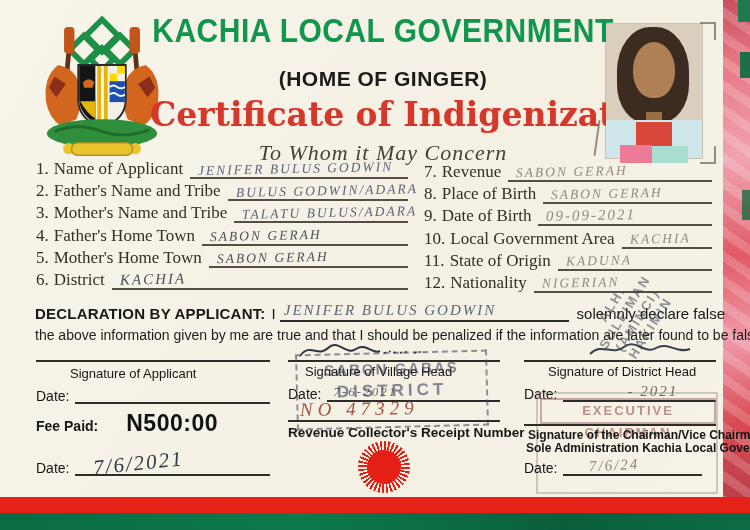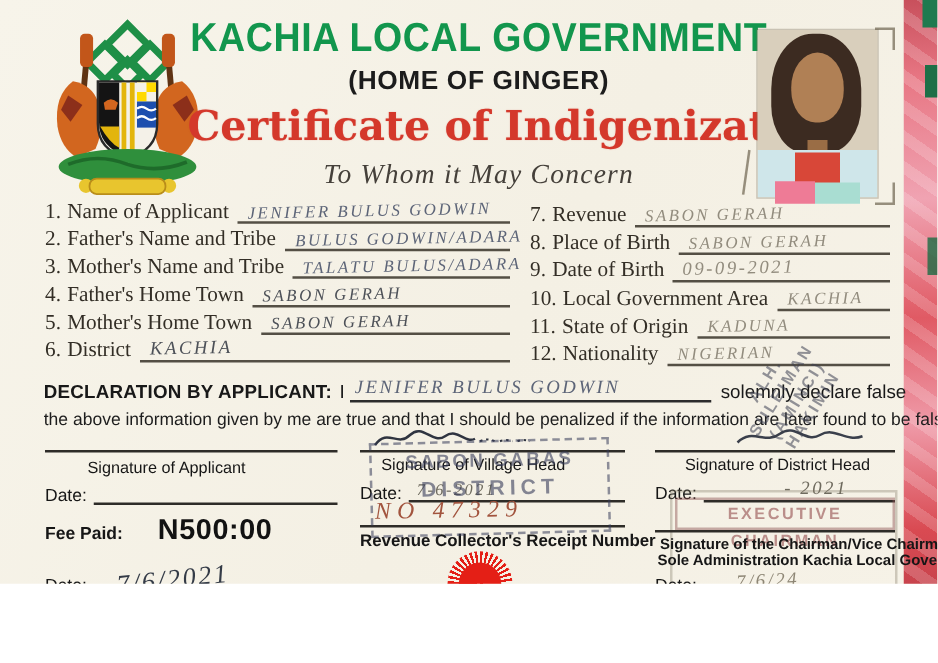--- a/index.html
+++ b/index.html
@@ -1,34 +1,34 @@
 <!DOCTYPE html>
 <html><head>
 <meta charset="utf-8">
 <style>
   html,body{margin:0;padding:0;}
   body{width:750px;height:530px;font-family:"Liberation Sans",sans-serif;}
-  #cert{position:relative;width:750px;height:467px;overflow:hidden;
+  #cert{position:relative;width:750px;height:530px;overflow:hidden;
         background:linear-gradient(120deg,#f7f4ea 0%,#f4f0e4 55%,#f6f2e7 100%);}
 
   
   .band-red{position:absolute;left:0;right:0;top:497px;height:16px;background:#e62118;}
   .band-green{position:absolute;left:0;right:0;top:513px;height:17px;
               background:linear-gradient(90deg,#0b6b42,#0d7a4c 40%,#0a5f3b 75%,#0c6b45);}
   .edge-right{position:absolute;top:0;right:0;width:27px;height:530px;
       background:linear-gradient(180deg,#c8505c 0%,#e87784 12%,#f0a3b2 30%,#e05a64 48%,#ef9aa8 64%,#d94a52 80%,#b03a45 100%);}
   .edge-right .mottle{position:absolute;inset:0;opacity:.5;
       background:repeating-linear-gradient(35deg,rgba(255,255,255,.35) 0 9px,rgba(0,0,0,0) 9px 20px);}
   .patch{position:absolute;}
 
   
   .header{position:absolute;left:150px;top:14px;width:466px;text-align:center;}
   .authority{font-family:"Liberation Sans",sans-serif;font-weight:800;font-size:30px;
              letter-spacing:.5px;color:#12964d;transform:scaleY(1.08);white-space:nowrap;}
-  .motto{font-weight:800;font-size:21px;color:#1c1c1c;letter-spacing:.5px;margin-top:5px;}
+  .motto{font-weight:800;font-size:21px;color:#1c1c1c;letter-spacing:.5px;margin-top:19px;}
   .cert-title{font-family:"DejaVu Serif",serif;font-weight:bold;font-size:33px;color:#d4382b;
               margin-top:4px;white-space:nowrap;text-shadow:0 0 1px rgba(212,56,43,.4);}
   .salutation{font-family:"Liberation Serif",serif;font-style:italic;font-size:22px;
               color:#45403a;margin-top:6px;letter-spacing:1px;}
 
   
   .coa{position:absolute;left:26px;top:10px;}
   .photo{position:absolute;left:606px;top:24px;width:96px;height:134px;
          background:#d9cfbc;overflow:hidden;box-shadow:0 0 0 1px rgba(120,110,90,.35);}
   .photo .hair{position:absolute;left:11px;top:3px;width:72px;height:96px;border-radius:46% 46% 40% 40%;background:#3c2b21;}

